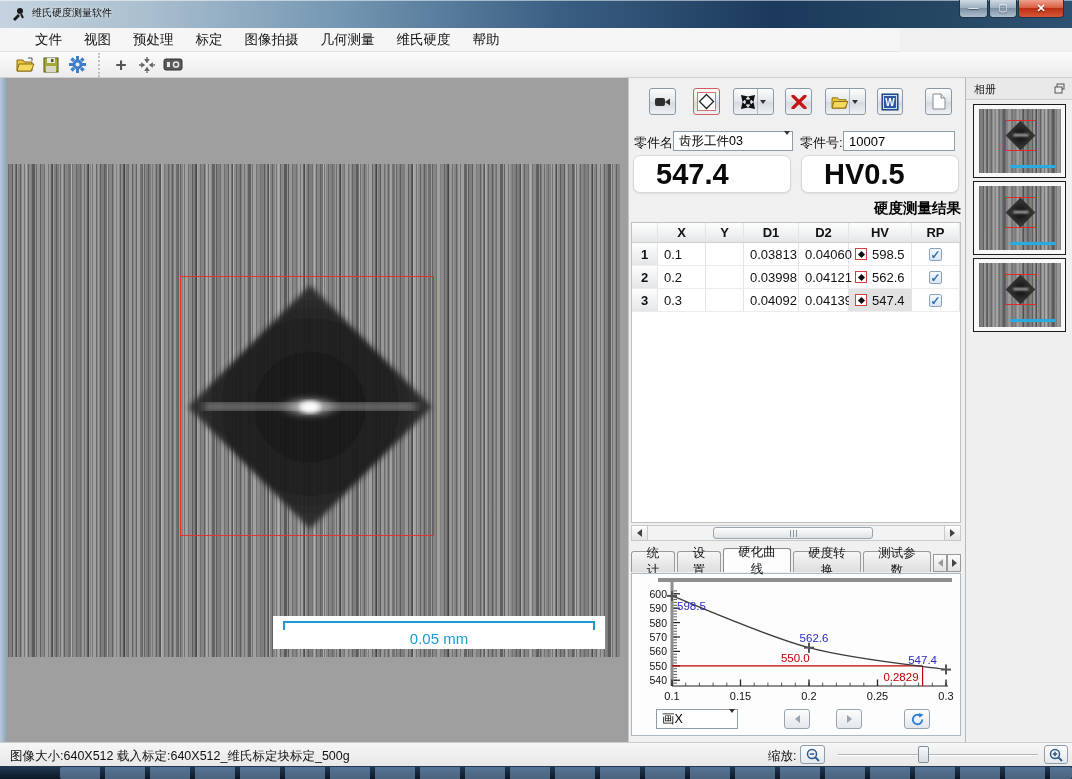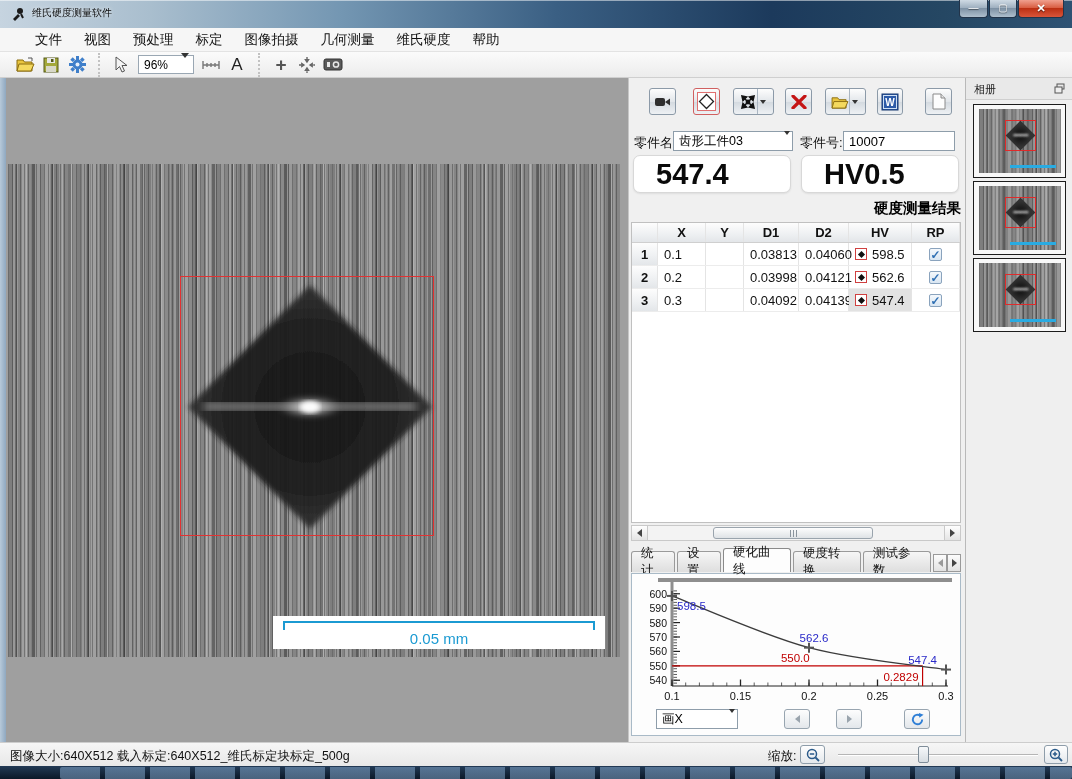--- a/index.html
+++ b/index.html
@@ -86,21 +86,21 @@
   .hscroll { position:absolute; left:2px; top:447px; width:330px; height:16px; background:#f3f3f3; border:1px solid #c9c9c9; display:flex; }
   .harrow { width:16px; height:100%; background:linear-gradient(180deg,#fefefe,#e4e4e4); border-right:1px solid #c9c9c9; display:flex; align-items:center; justify-content:center;}
   .harrow.right { border-right:none; border-left:1px solid #c9c9c9; margin-left:auto; }
   .tri-l { width:0;height:0;border-top:4px solid transparent;border-bottom:4px solid transparent;border-right:5px solid #444;}
   .tri-r { width:0;height:0;border-top:4px solid transparent;border-bottom:4px solid transparent;border-left:5px solid #444;}
   .hthumb { width:160px; height:12px; margin:1px 0 0 65px; border:1px solid #9aa4ad; border-radius:3px;
      background:linear-gradient(180deg,#fdfdfd,#dfe3e6); display:flex; align-items:center; justify-content:center; gap:2px;}
   .hthumb i { width:1px; height:7px; background:#8a949d; display:block;}
 
   
-  .tabs { position:absolute; left:2px; top:470px; width:330px; height:24px; display:flex; align-items:flex-end; }
+  .tabs { position:absolute; left:2px; top:470px; width:330px; height:24px; display:flex; align-items:flex-end;text-align:center; }
   .tab { height:21px; border:1px solid #9a9a9a; border-bottom:none; border-radius:3px 3px 0 0;
      background:linear-gradient(180deg,#f6f6f6,#dedede); font-size:12.5px; display:flex; align-items:center; justify-content:center; padding:0 9px; margin-right:2px; color:#111;}
   .tab.active { height:24px; background:#fdfdfd; border-color:#8a8a8a; position:relative; z-index:2; }
   .tabscroll { margin-left:auto; display:flex; }
   .tsbtn { width:14px; height:18px; border:1px solid #9a9a9a; background:linear-gradient(180deg,#fcfcfc,#e2e2e2); display:flex; align-items:center; justify-content:center;}
 
   
   .chart-panel { position:absolute; left:2px; top:495px; width:330px; height:163px; background:#fdfdfd; border:1px solid #a9bac7; }
   .chart-controls { position:absolute; left:0; top:132px; width:100%; height:28px; }
   .cbtn { position:absolute; top:3px; width:26px; height:20px; border:1px solid #98a5b0; border-radius:3px;
@@ -193,39 +193,20 @@
               <rect x="7" y="13" width="3" height="4"></rect>
               <rect x="0" y="7" width="4" height="3"></rect>
               <rect x="13" y="7" width="4" height="3"></rect>
               <rect x="2" y="2" width="3.4" height="3.4" transform="rotate(45 3.7 3.7)"></rect>
               <rect x="11.6" y="2" width="3.4" height="3.4" transform="rotate(45 13.3 3.7)"></rect>
               <rect x="2" y="11.6" width="3.4" height="3.4" transform="rotate(45 3.7 13.3)"></rect>
               <rect x="11.6" y="11.6" width="3.4" height="3.4" transform="rotate(45 13.3 13.3)"></rect>
             </g>
             <circle cx="8.5" cy="8.5" r="2" fill="#e8f0fa"></circle>
           </svg>
-      </div>
-    </div>
-    <div class="tgroup">
-      <div class="titem">
-        <svg width="14" height="17" viewBox="0 0 14 17">
-            <polygon points="2,1 2,14 5.5,10.5 8,16 10.5,15 8,9.5 13,9.5" fill="#f4f4f4" stroke="#555"></polygon>
-          </svg>
-      </div>
-      <div class="zoom-combo">
-        <span>96%</span>
-        <span class="arr"><span class="caret-down"></span></span>
-      </div>
-      <div class="titem">
-        <svg width="20" height="12" viewBox="0 0 20 12">
-            <path d="M2 2 V10 M18 2 V10 M2 6 H18 M6 4 V8 M10 4 V8 M14 4 V8" stroke="#777" fill="none" stroke-width="1.4"></path>
-          </svg>
-      </div>
-      <div class="titem">
-        <span class="a-glyph">A</span>
       </div>
     </div>
     <div class="tgroup">
       <div class="titem">
           <span class="plus-glyph">+</span>
         </div>
       <div class="titem">
         <svg width="18" height="18" viewBox="0 0 18 18">
             <g stroke="#666" stroke-width="1.4" fill="#666">
               <path d="M9 1 V6 M9 12 V17 M1 9 H6 M12 9 H17" stroke-dasharray="2 1.2"></path>

